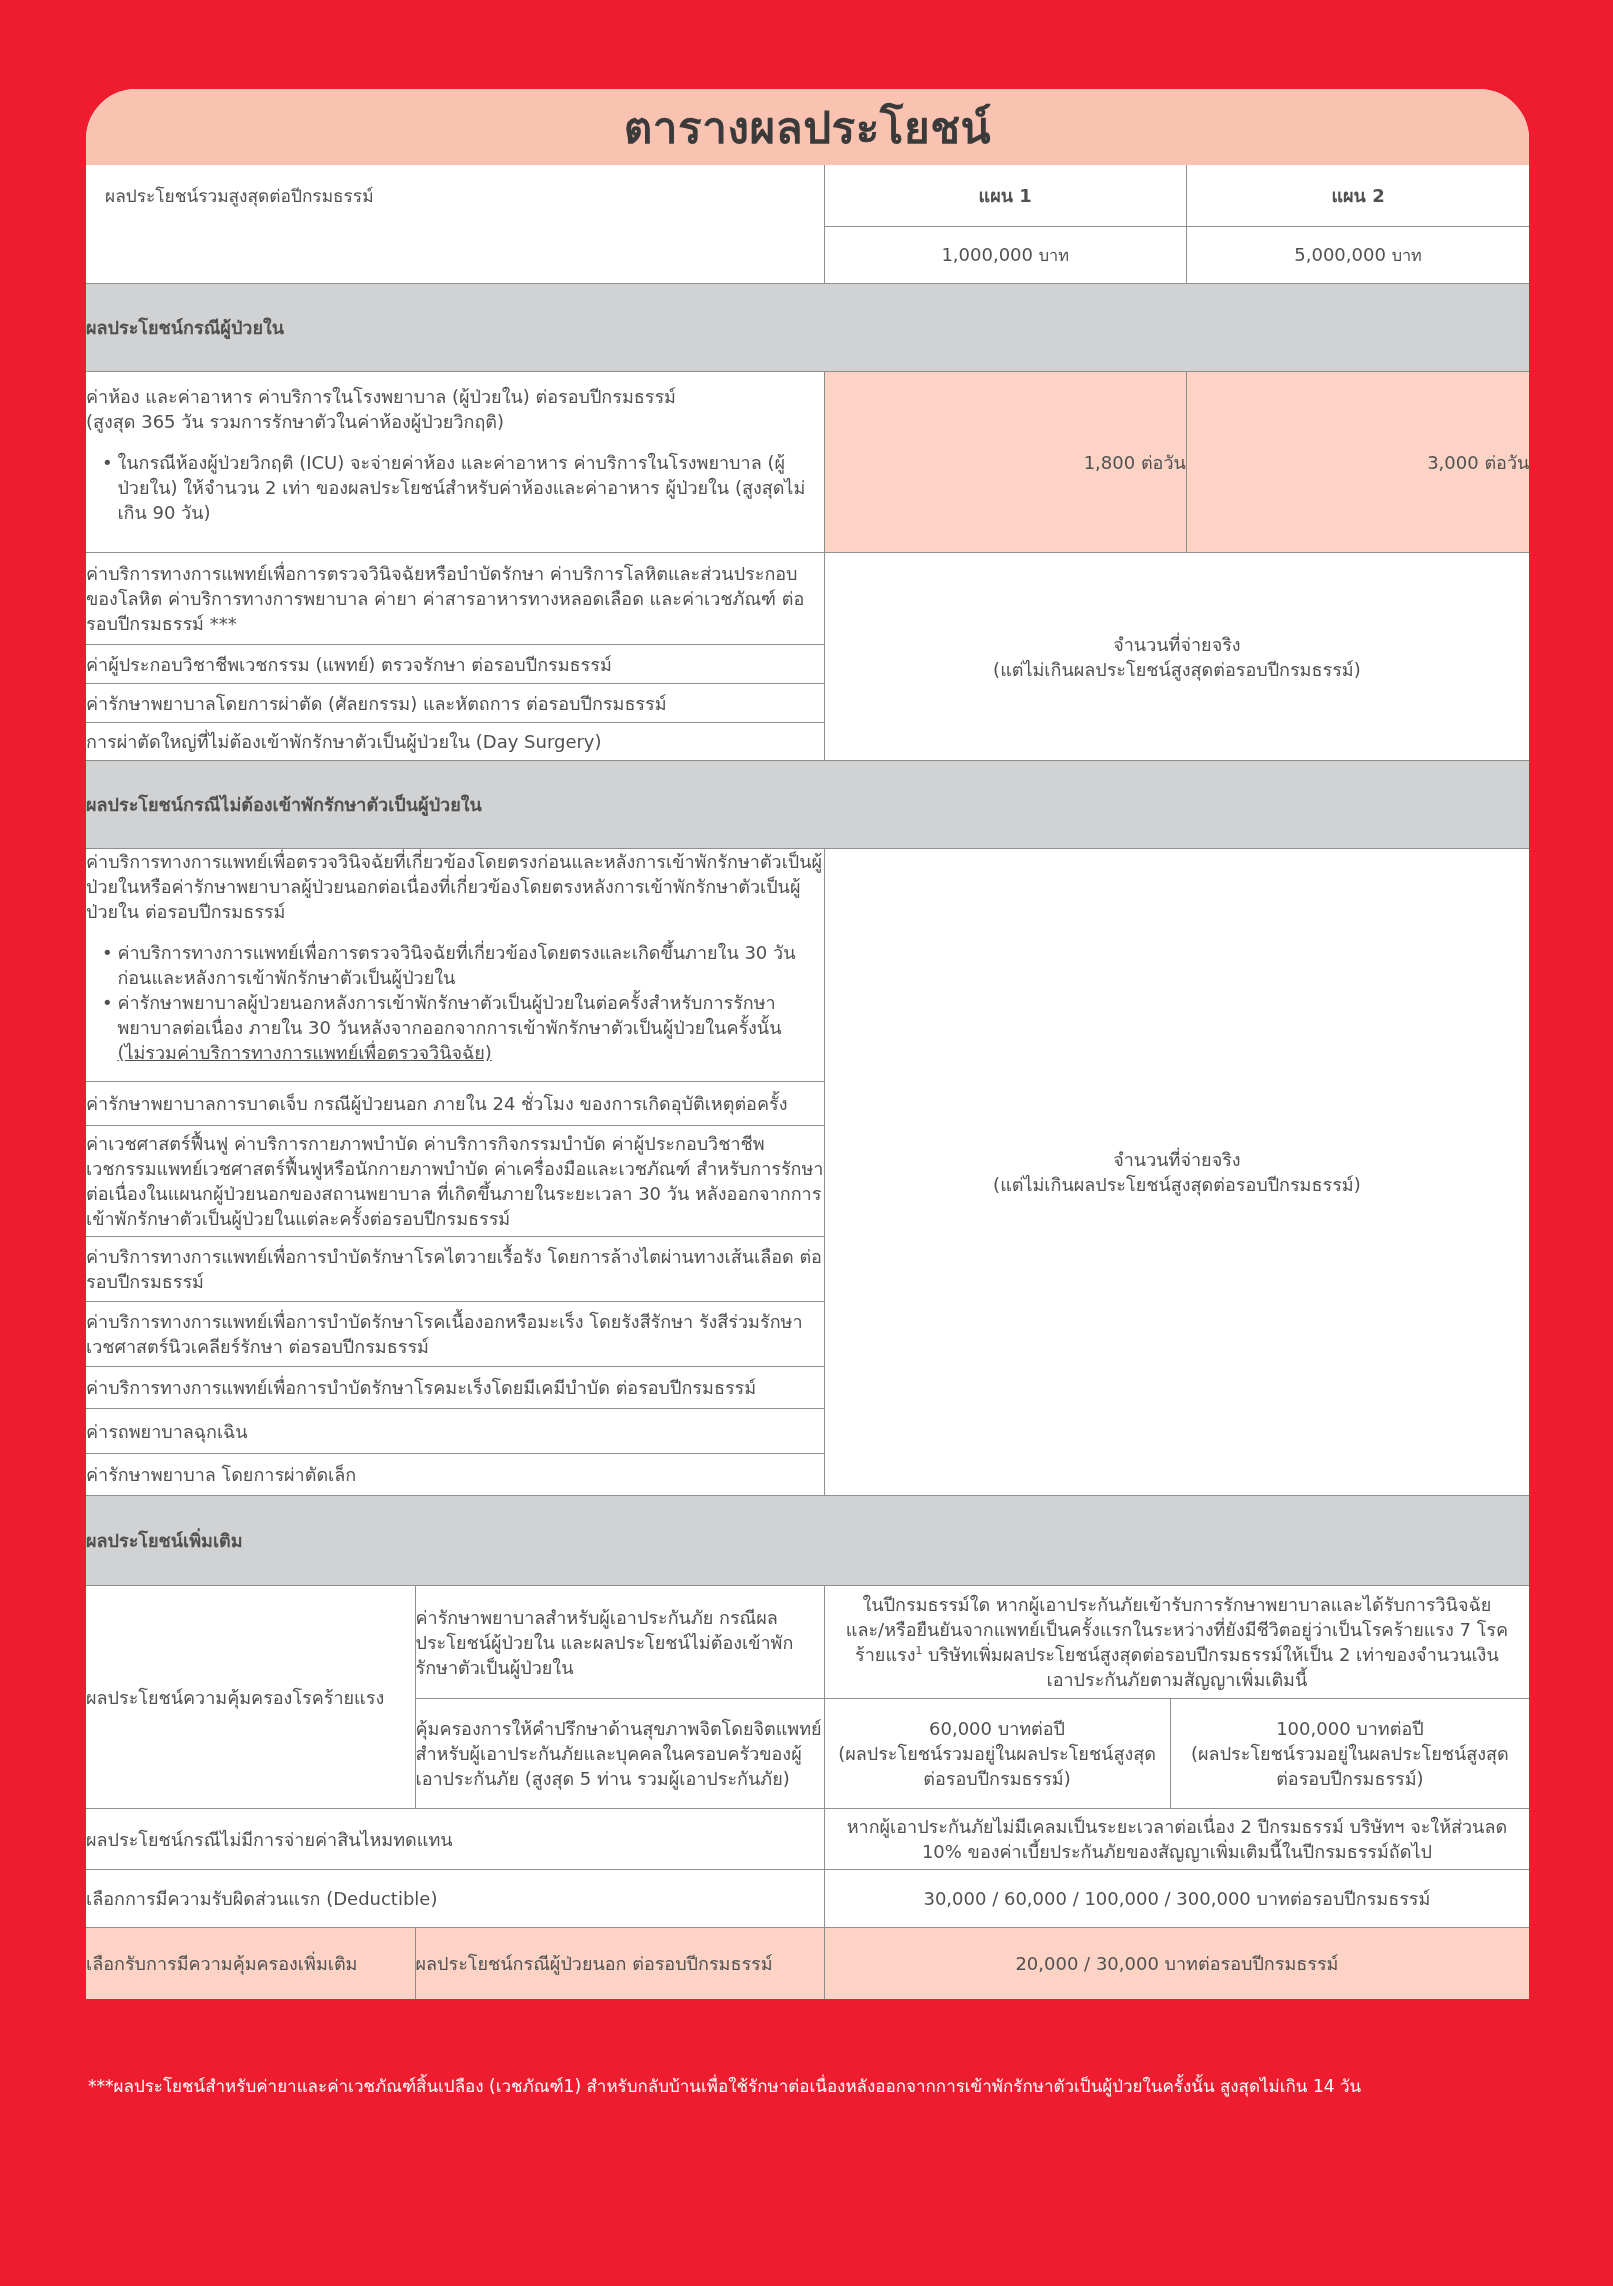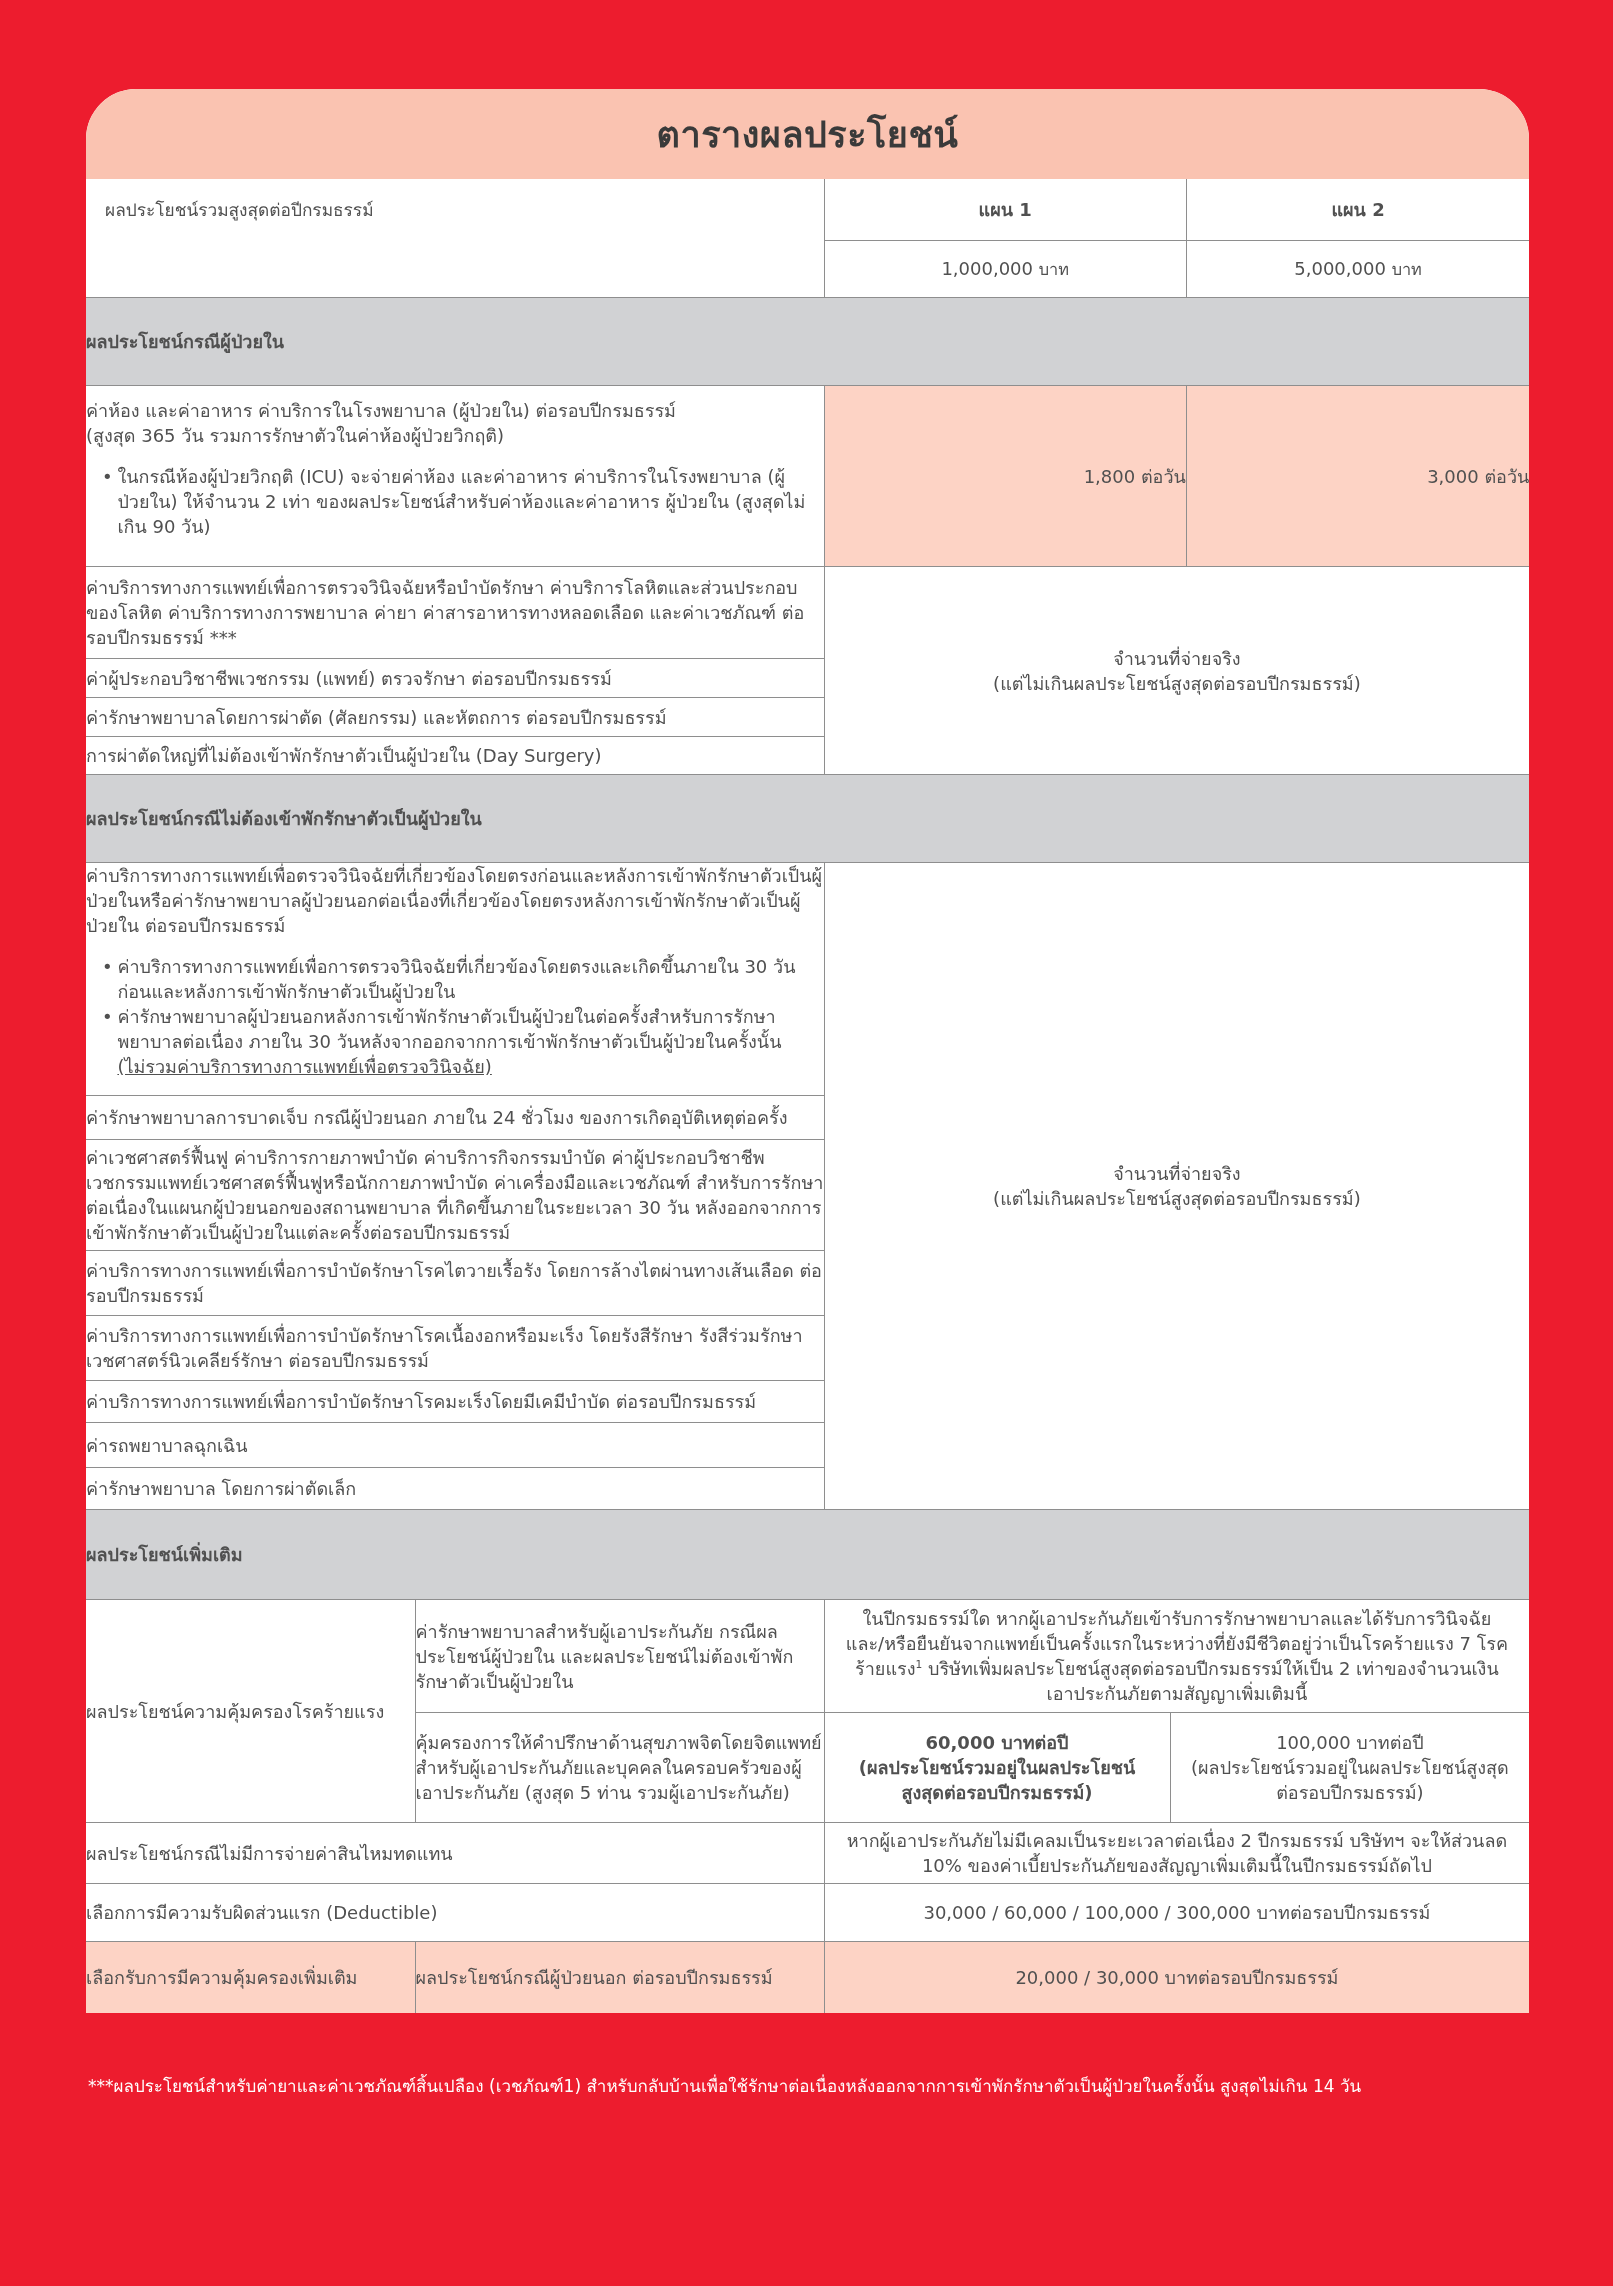--- a/index.html
+++ b/index.html
@@ -14,24 +14,24 @@
   .card {
     position: absolute;
     left: 86px; top: 89px;
     width: 1443px;
     background: #ffffff;
     border-top-left-radius: 50px;
     border-top-right-radius: 50px;
     overflow: hidden;
   }
   .title-band {
-    height: 90px;
+    height: 76px;
     background: #FAC3B1;
     display: flex; align-items: center; justify-content: center;
-    font-size: 36px; font-weight: bold; color: #3a3a3a;
+    font-size: 44px; font-weight: bold; color: #3a3a3a;
     letter-spacing: 0.5px;
     font-family: Liberation Serif, serif;
   }
   table.benefits {
     width: 1443px;
     border-collapse: collapse;
     table-layout: fixed;
   }
   table.benefits td {
     border: 1.4px solid #8e8e8e;
@@ -183,21 +183,21 @@
     </tr>
     <tr style="height:113px">
       <td class="first-col lbl" rowspan="2">ผลประโยชน์ความคุ้มครองโรคร้ายแรง</td>
       <td class="lbl">ค่ารักษาพยาบาลสำหรับผู้เอาประกันภัย กรณีผลประโยชน์ผู้ป่วยใน และผลประโยชน์ไม่ต้องเข้าพักรักษาตัวเป็นผู้ป่วยใน</td>
       <td class="center last-col" colspan="3" style="padding:5.8px 19px;">
         <span>ในปีกรมธรรม์ใด หากผู้เอาประกันภัยเข้ารับการรักษาพยาบาลและได้รับการวินิจฉัยและ/หรือยืนยันจากแพทย์เป็นครั้งแรกในระหว่างที่ยังมีชีวิตอยู่ว่าเป็นโรคร้ายแรง 7 โรคร้ายแรง</span><sup>1</sup><span> บริษัทเพิ่มผลประโยชน์สูงสุดต่อรอบปีกรมธรรม์ให้เป็น 2 เท่าของจำนวนเงินเอาประกันภัยตามสัญญาเพิ่มเติมนี้</span>
       </td>
     </tr>
     <tr style="height:110px">
       <td class="lbl">คุ้มครองการให้คำปรึกษาด้านสุขภาพจิตโดยจิตแพทย์ สำหรับผู้เอาประกันภัยและบุคคลในครอบครัวของผู้เอาประกันภัย (สูงสุด 5 ท่าน รวมผู้เอาประกันภัย)</td>
-      <td class="center" style="padding:5.8px 13.4px;font-weight:bold;">
+      <td class="center" style="padding:5.8px 13.4px;">
         <div>60,000 บาทต่อปี</div>
         <div>(ผลประโยชน์รวมอยู่ในผลประโยชน์สูงสุดต่อรอบปีกรมธรรม์)</div>
       </td>
       <td class="center last-col" colspan="2" style="padding:5.8px 13.4px;">
         <div>100,000 บาทต่อปี</div>
         <div>(ผลประโยชน์รวมอยู่ในผลประโยชน์สูงสุดต่อรอบปีกรมธรรม์)</div>
       </td>
     </tr>
     <tr style="height:61px">
       <td class="first-col lbl" colspan="2">ผลประโยชน์กรณีไม่มีการจ่ายค่าสินไหมทดแทน</td>

